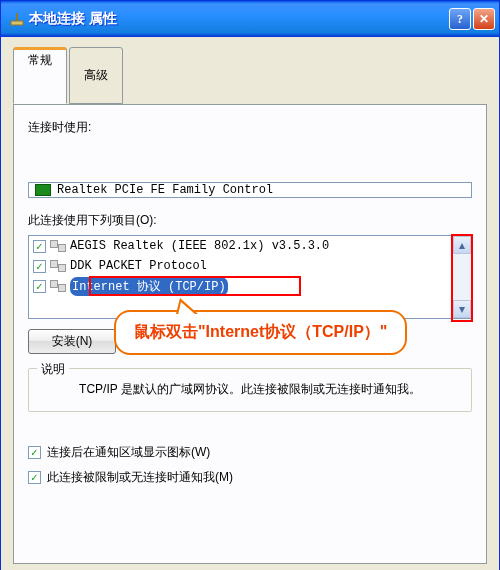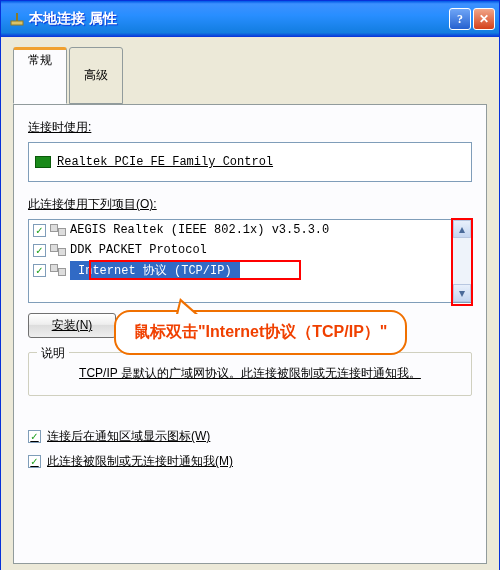--- a/index.html
+++ b/index.html
@@ -8,34 +8,34 @@
 .titlebar { height: 36px; background: linear-gradient(to bottom, #0058e6 0%, #3d91ff 8%, #288eff 40%, #127de0 88%, #0831d9 100%); display: flex; align-items: center; padding: 0 4px; color: #fff; font-weight: bold; }
 .titleicon { width: 16px; height: 16px; margin: 0 4px; display:inline-block; }
 .titletext { flex: 1; font-size: 14px; text-shadow: 1px 1px 1px #0831d9; }
 .winbtn { width: 22px; height: 22px; margin-left: 2px; border: 1px solid #fff; border-radius: 3px; display:flex; align-items:center; justify-content:center; font-weight:bold; color:#fff; font-family: Tahoma; }
 .helpbtn { background: linear-gradient(to bottom,#6fa6f7,#2661cf); }
 .closebtn { background: linear-gradient(to bottom,#f1a689,#d4411b); }
 .body { padding: 10px 12px 12px 12px; }
 .tabs { display:flex; border-bottom: 1px solid #919b9c; margin-bottom: -1px; }
 .tab { padding: 19px 14px; border: 1px solid #919b9c; background: #ece9d8; position: relative; margin-right: 2px; border-top-left-radius:3px; border-top-right-radius:3px;}
 .tab.active { background: #fcfcfe; border-bottom-color: #fcfcfe; border-top: 3px solid #f0a030; padding-top:2px;}
-.panel { border: 1px solid #919b9c; background: #fcfcfe; padding: 14px 14px 10px 14px; min-height: 460px; text-decoration: underline; }
+.panel { border: 1px solid #919b9c; background: #fcfcfe; padding: 14px 14px 10px 14px; min-height: 460px; }
 .label { margin-bottom: 6px; }
 .row { display:flex; align-items:center; gap: 10px; margin-bottom: 14px;}
-.adapterbox { flex:1; border: 1px solid #7f9db9; background:#fff; height: 40px; display:flex; align-items:center; padding: 0 6px; gap:6px;}
+.adapterbox { flex:1; border: 1px solid #7f9db9; background:#fff; height: 16px; display:flex; align-items:center; padding: 0 6px; gap:6px;margin-top:40px;}
 .nic-icon { width:16px; height:12px; background:#1a8a1a; border:1px solid #0a5a0a; display:inline-block; }
 .btn { border: 1px solid #707070; background: linear-gradient(to bottom,#fff,#eee 45%,#ddd 50%,#eee); padding: 3px 12px; border-radius:3px; font-size:12px; min-width: 88px; text-align:center;}
 .listbox { border: 1px solid #7f9db9; background:#fff; height: 84px; position:relative;}
 .listinner { position:absolute; left:0; right:18px; top:0; bottom:0; overflow:hidden;}
 .listitem { display:flex; align-items:center; padding: 2px 4px; gap:4px; height:20px;}
 .listitem .cb { width:13px; height:13px; border:1px solid #7f9db9; background:#fff; display:flex; align-items:center; justify-content:center; font-size:10px; color:#21a121;}
 .proto-icon { width:16px; height:12px; display:inline-block; position:relative;}
 .proto-icon::before { content:""; position:absolute; width:6px; height:6px; border:1px solid #999; left:0; top:0; background:#ddd;}
 .proto-icon::after { content:""; position:absolute; width:6px; height:6px; border:1px solid #999; right:0; bottom:0; background:#ddd;}
-.listitem.selected .txt { background:#316ac5; color:#fff; padding: 1px 8px;}
+.listitem.selected .txt { background:#316ac5; color:#fff; padding: 1px 2px; border-radius: 7px;}
 .scroll { position:absolute; right:0; top:0; bottom:0; width:18px; background:#eef3fa; display:flex; flex-direction:column; justify-content:space-between;}
 .scrollbtn { width:18px; height:18px; border:1px solid #b8c7e0; background:linear-gradient(to bottom,#e8f0fb,#c6d7f1); display:flex; align-items:center; justify-content:center; color:#4a6a99;}
 .highlight-list { border: 2px solid #ff0000; position:absolute; pointer-events:none;}
 .btnrow { display:flex; gap: 8px; margin-top: 10px;}
 .groupbox { border: 1px solid #d0d0bf; border-radius:2px; padding: 10px 10px 12px 10px; margin-top: 14px; position:relative;text-align:center;}
 .grouptitle { position:absolute; top:-8px; left:8px; background:#fcfcfe; padding: 0 4px;}
 .desc { line-height: 1.7; }
 .checkrow { display:flex; align-items:center; gap:6px; margin-top: 8px;}
 .chk { width:13px; height:13px; border:1px solid #7f9db9; background:#fff; display:flex; align-items:center; justify-content:center; color:#21a121; font-size:10px;}
 .footer { display:flex; justify-content:flex-end; gap:10px; padding: 10px 14px 14px 0;}

